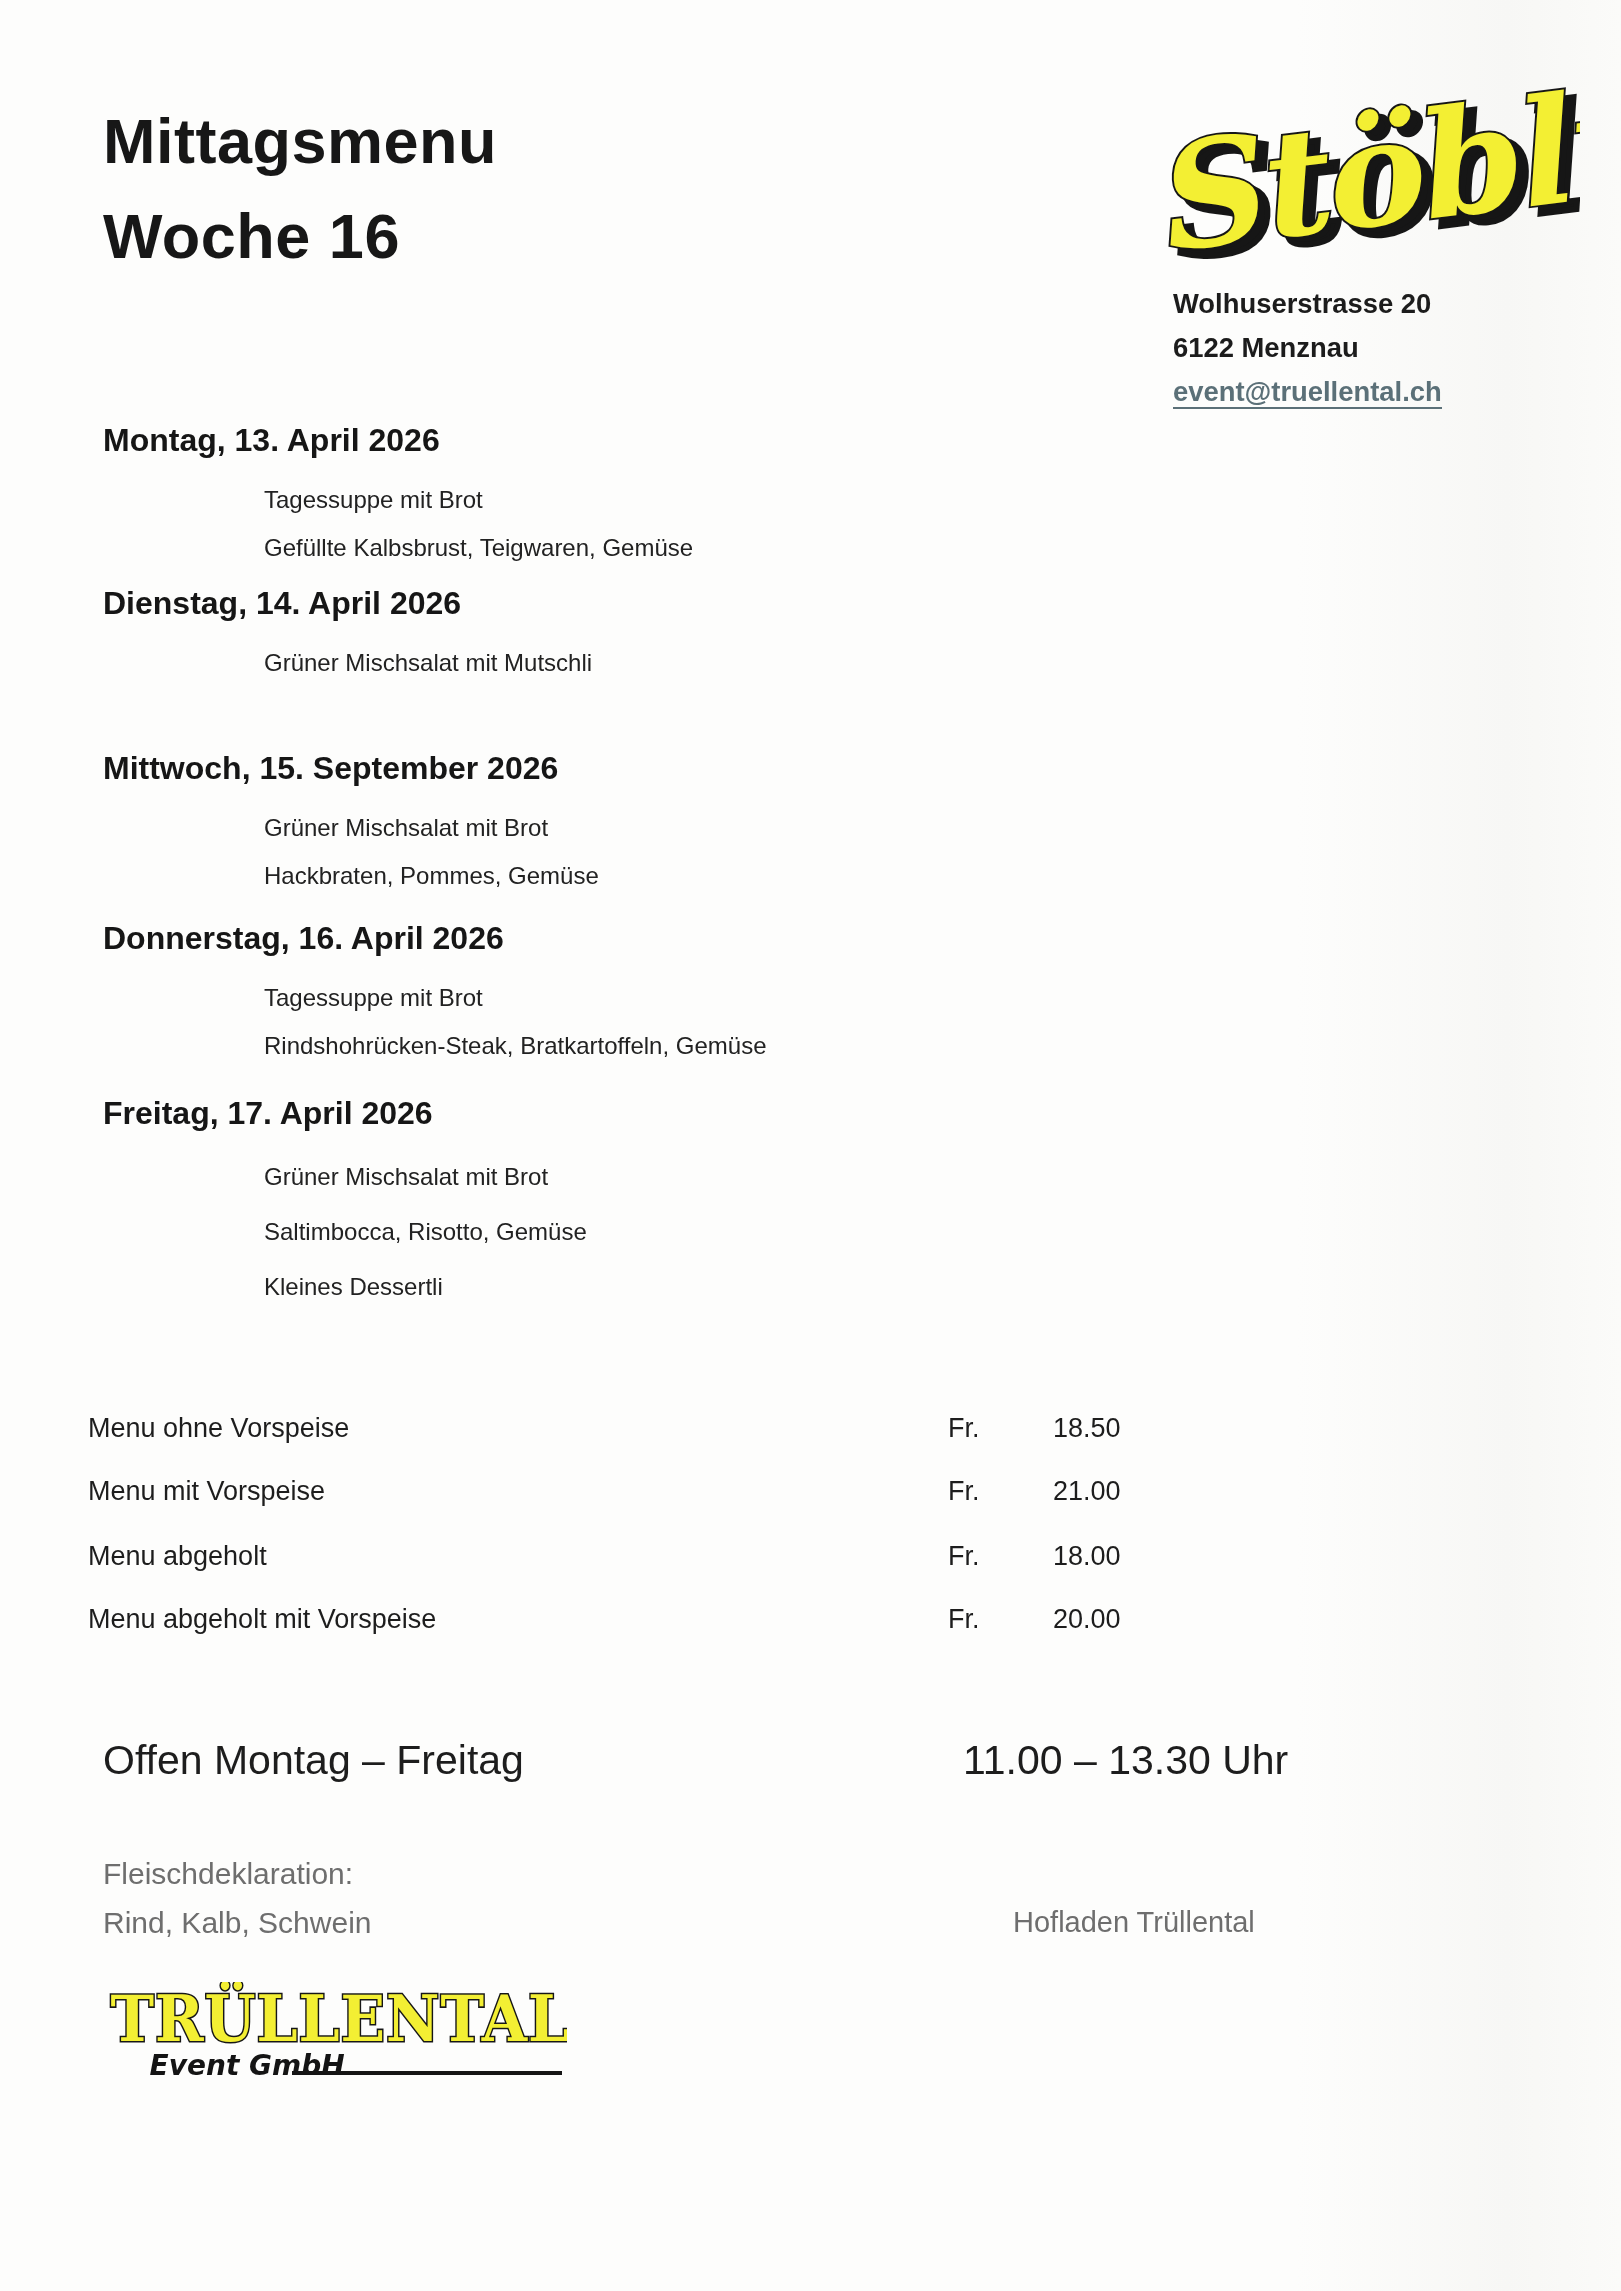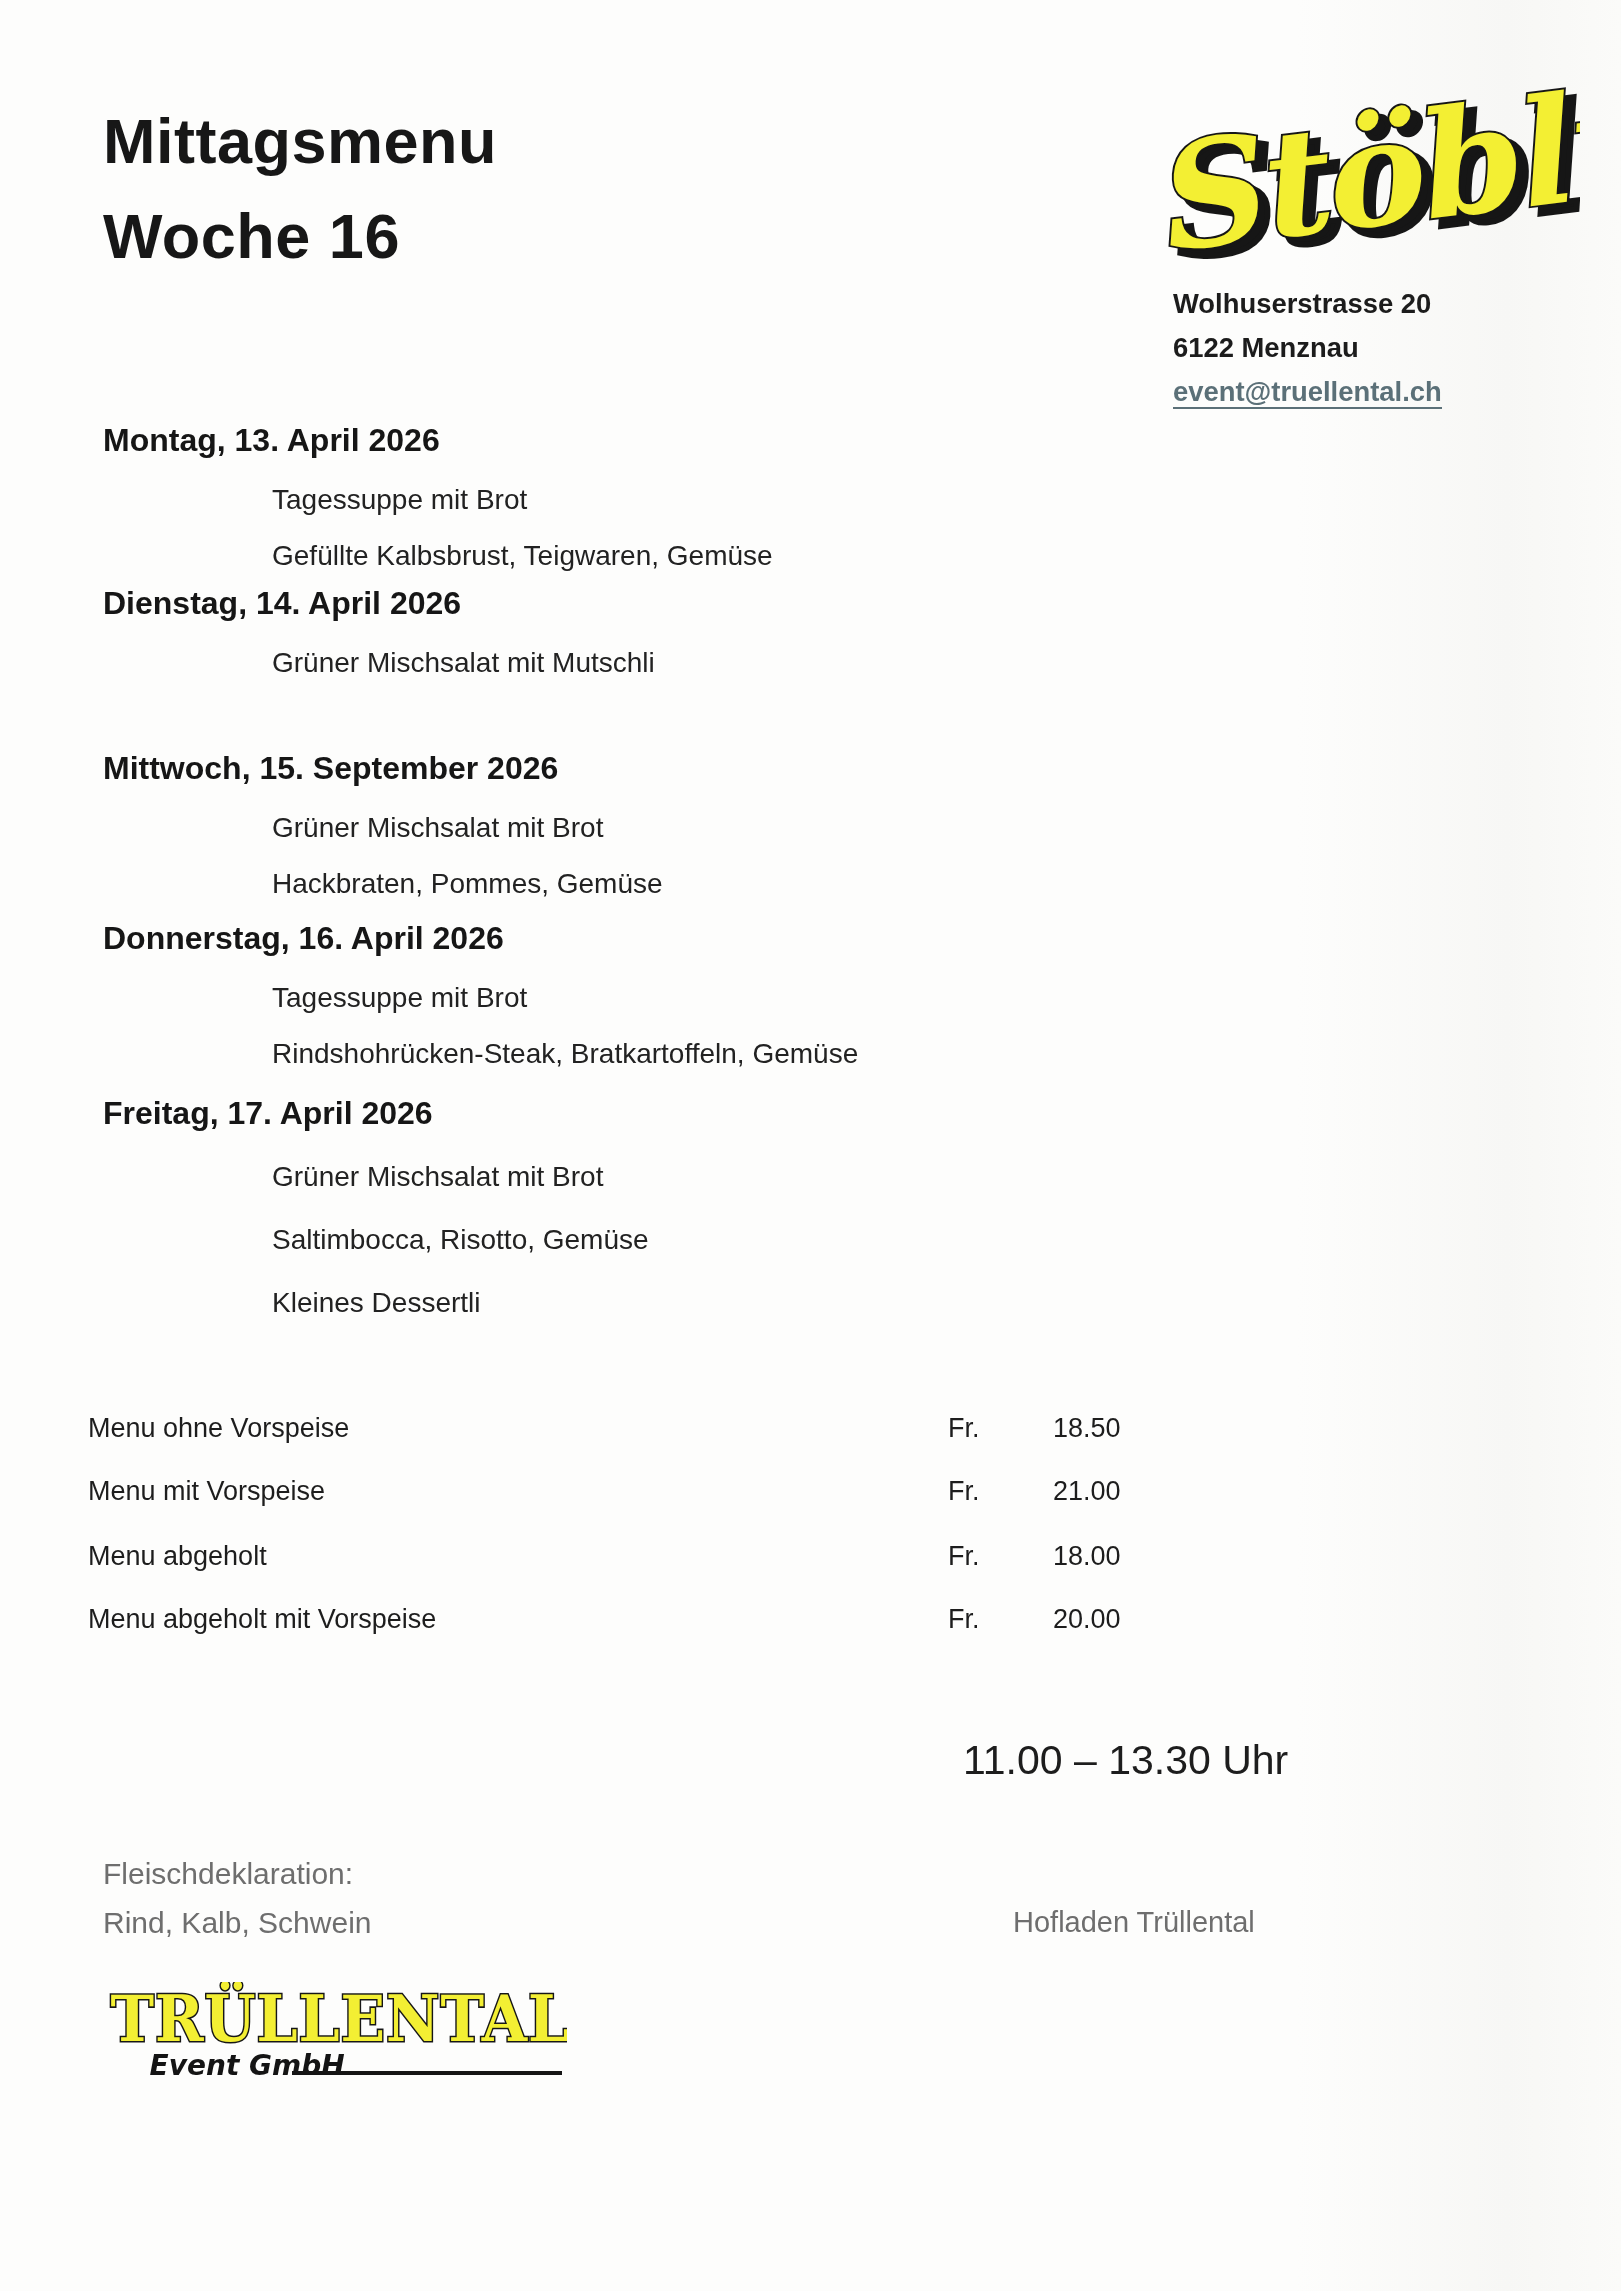--- a/index.html
+++ b/index.html
@@ -15,21 +15,21 @@
   
   .doc-title{position:absolute;left:103px;top:94px;font-size:63px;font-weight:bold;line-height:95px;color:#171717;letter-spacing:0.5px;}
   
   .stobli{position:absolute;left:1139px;top:41px;width:441px;height:250px;}
   
   .contact{position:absolute;left:1173px;top:282px;font-size:27.4px;font-weight:bold;line-height:44px;color:#1c1c1c;}
   .contact a{color:#5b7078;text-decoration:none;border-bottom:2.9px solid #5b7078;cursor:pointer;}
   
   .day{position:absolute;left:103px;width:1078px;}
   .day h3{margin:0 0 17.6px 0;font-size:32px;line-height:39px;font-weight:bold;color:#161616;}
-  .day p{margin:12px;padding-left:157px;font-size:28px;line-height:44px;font-weight:normal;color:#222;}
+  .day p{margin:4px;padding-left:157px;font-size:24px;line-height:44px;font-weight:normal;color:#222;}
   .day--friday p{line-height:51px;}
   
   .price-row{position:absolute;left:88px;width:1225px;height:49px;font-size:27px;line-height:49px;color:#1d1d1d;}
   .price-row span{position:absolute;top:0;}
   .p-label{left:0;}
   .p-cur{left:860px;}
   .p-amt{left:965px;}
   
   .hours-row{position:absolute;left:103px;top:1735px;width:1323px;height:51px;font-size:41px;line-height:51px;color:#1d1d1d;}
   .hours-row span{position:absolute;top:0;}
@@ -115,20 +115,21 @@
     <span class="p-cur">Fr.</span>
     <span class="p-amt">18.00</span>
   </div>
   <div class="price-row" style="top:1595px">
     <span class="p-label">Menu abgeholt mit Vorspeise</span>
     <span class="p-cur">Fr.</span>
     <span class="p-amt">20.00</span>
   </div>
 
   <div class="hours-row">
+    <span class="h-label">Offen Montag – Freitag</span>
     <span class="h-value">11.00 – 13.30 Uhr</span>
   </div>
 
   <div class="declaration">
     <p>Fleischdeklaration:</p>
     <p>Rind, Kalb, Schwein</p>
   </div>
   <div class="supplier">Hofladen Trüllental</div>
 
   <div class="footer-logo">

